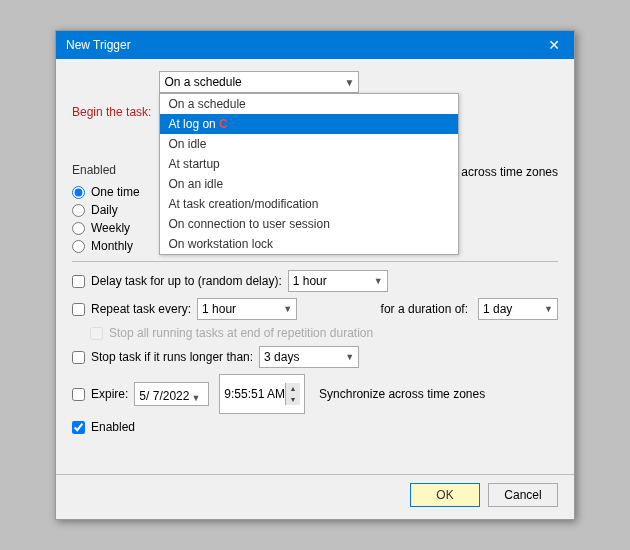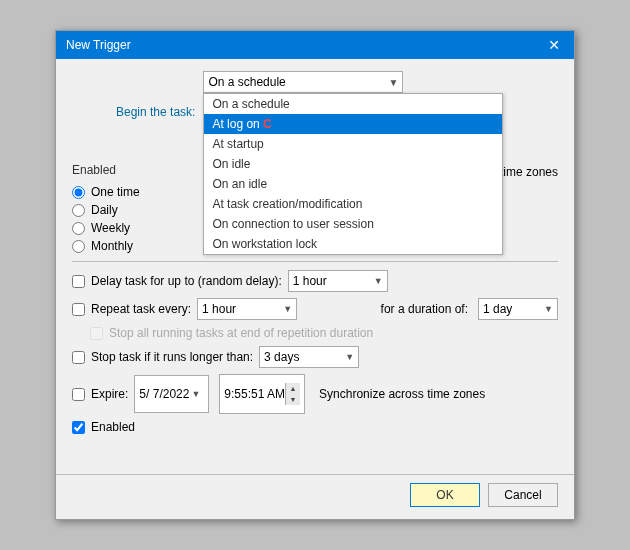--- a/index.html
+++ b/index.html
@@ -45,23 +45,22 @@
       display: flex;
       flex-direction: column;
       gap: 8px;
     }
     .row {
       display: flex;
       align-items: center;
       gap: 8px;
     }
     .label {
-      color: #0369a1;
+      color: #b91c1c;
       white-space: nowrap;
-      margin-left: 44px;
     }
     .select-box {
       border: 1px solid #aaa;
       background: white;
       padding: 2px 4px;
       height: 22px;
       font-size: 12px;
       display: flex;
       align-items: center;
       justify-content: space-between;
@@ -189,24 +188,24 @@
       min-width: 80px;
       cursor: pointer;
     }
     .small-select-wide {
       min-width: 100px;
     }
     .date-input {
       border: 1px solid #aaa;
       background: white;
       padding: 2px 4px;
-      height: 38px;
-      font-size: 12px;
-      display: flex;
-      align-items: center;
+      height: 24px;
+      font-size: 12px;
+      display: flex;
+      align-items: flex-end;
       min-width: 75px;
     }
     .time-input {
       border: 1px solid #aaa;
       background: white;
       padding: 2px 4px;
       height: 40px;
       font-size: 12px;
       display: flex;
       align-items: center;
@@ -278,22 +277,22 @@
       <div class="dropdown-container">
         <div class="select-box select-box-wide">
           <span>On a schedule</span>
           <span class="select-arrow">▼</span>
         </div>
 
         <div style="display:flex;">
           <div class="dropdown-list">
             <div class="dropdown-item">On a schedule</div>
             <div class="dropdown-item selected">At log on <span class="item-marker" style="color:#ff4444;font-weight:bold;">C</span></div>
+            <div class="dropdown-item">On idle</div>
             <div class="dropdown-item">At startup</div>
-            <div class="dropdown-item">On idle</div>
             <div class="dropdown-item">On an idle</div>
             <div class="dropdown-item">At task creation/modification</div>
             <div class="dropdown-item">On connection to user session</div>
             <div class="dropdown-item">On workstation lock</div>
 
           </div>
           <div class="scroll-track">
             <div class="scroll-up">▲</div>
             <div class="scroll-thumb"></div>
             <div class="scroll-down" style="margin-top:auto;">▼</div>

